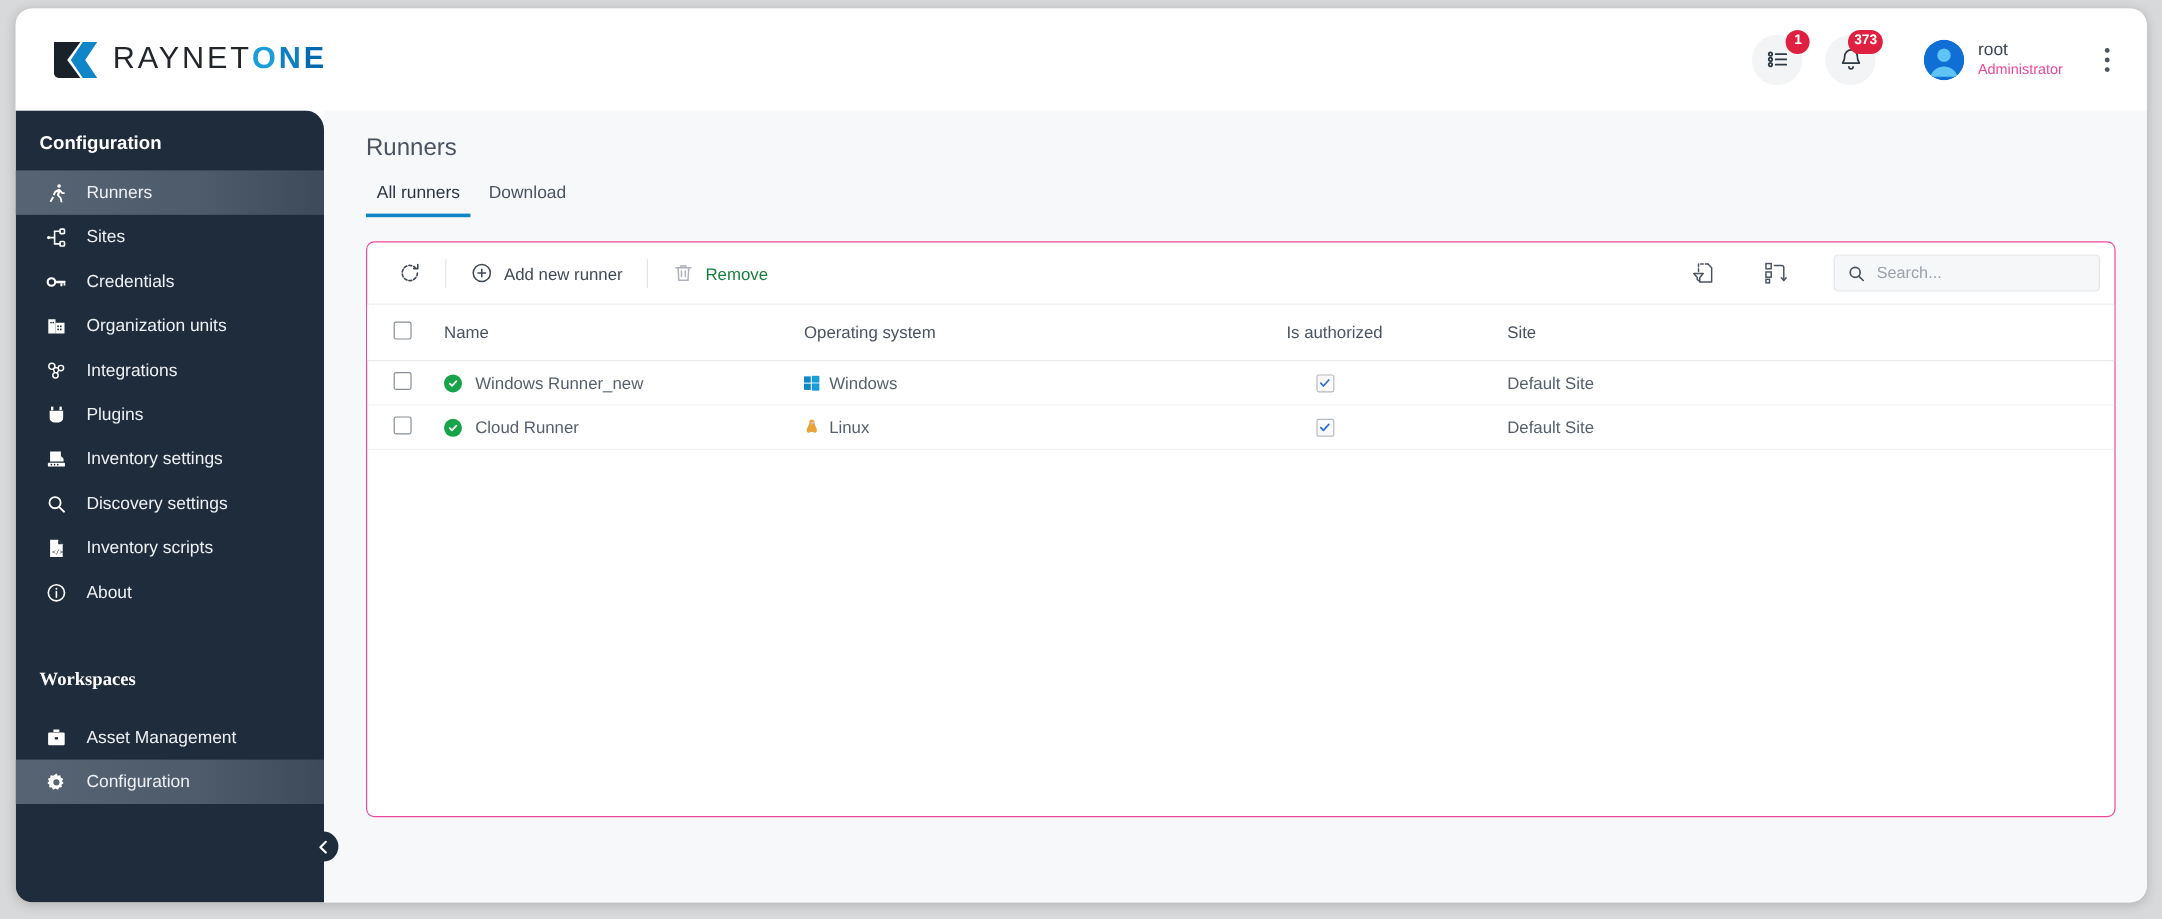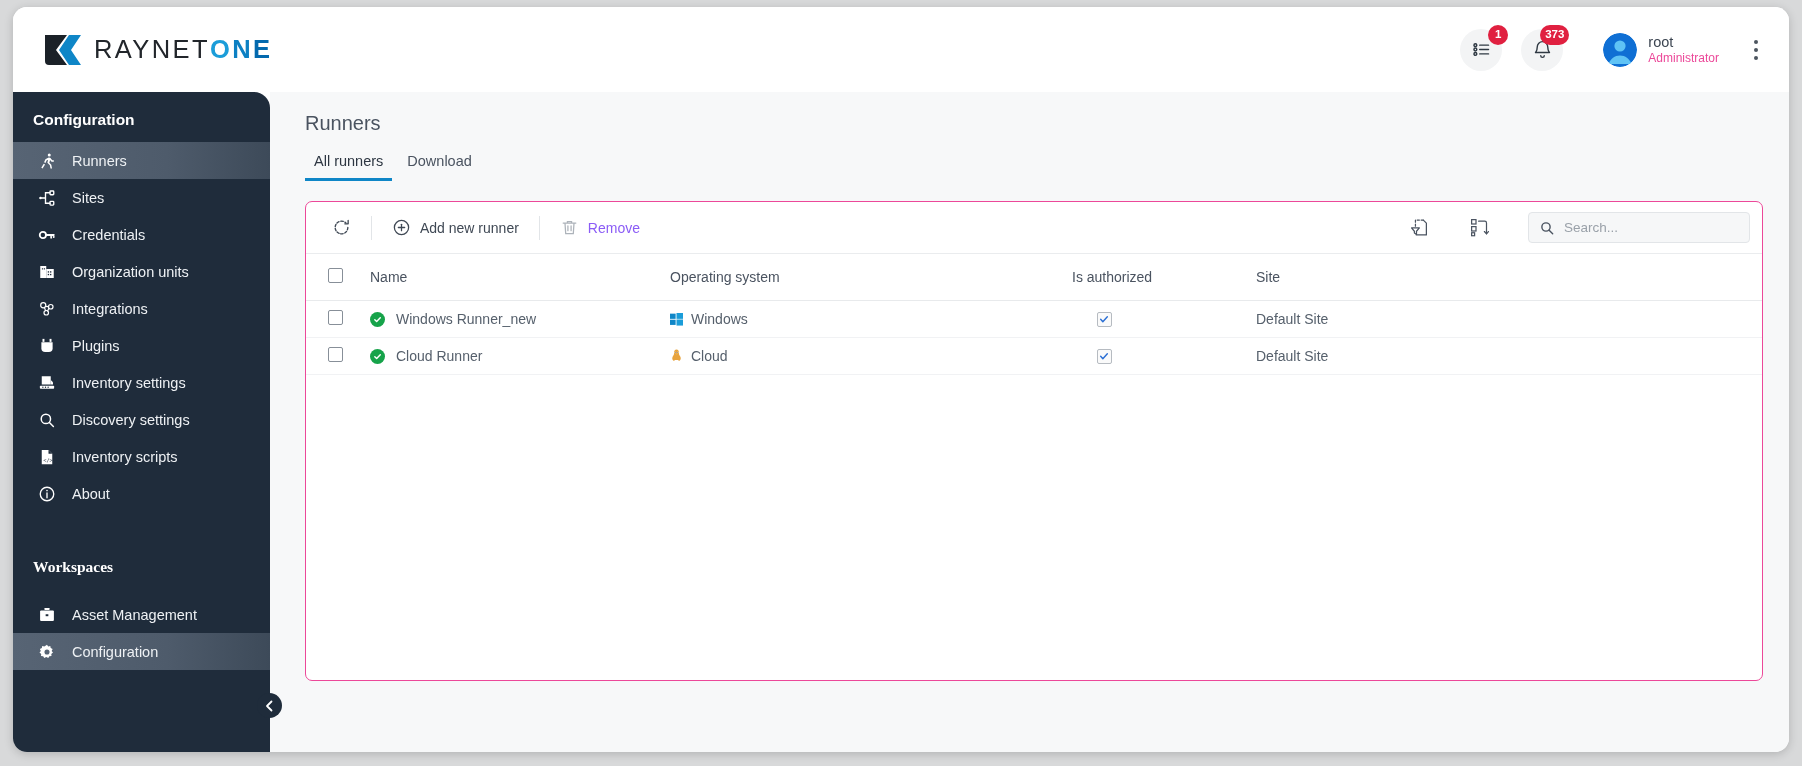--- a/index.html
+++ b/index.html
@@ -120,21 +120,21 @@
     display: flex; align-items: center;
     height: 52px; padding: 0 12px 0 14px;
     border-bottom: 1px solid #eaecee;
   }
   .tb-btn {
     display: flex; align-items: center; gap: 9px;
     height: 34px; padding: 0 12px; border: none; background: none;
     font-size: 14px; color: #3f4854; cursor: pointer; border-radius: 4px;
     font-family: inherit;
   }
-  .tb-btn.disabled { color: #8b5cf6; cursor: default; }
+  .tb-btn.disabled { color: #15803d; cursor: default; }
   .tb-sep { width: 1px; height: 24px; background: #e2e5e8; margin: 0 8px; }
   .tb-right { margin-left: auto; display: flex; align-items: center; gap: 29px; }
   .tb-icon { width: 32px; height: 32px; display: flex; align-items: center; justify-content: center; cursor: pointer; }
   .search-wrap {
     position: relative; width: 222px; height: 31px;
     background: #f6f7f8; border: 1px solid #e2e5e8; border-radius: 4px;
     display: flex; align-items: center; padding-left: 10px; margin-left: 4px;
   }
   .search-wrap input {
     border: none; background: transparent; outline: none;
@@ -523,21 +523,21 @@
             <td class="col-os">
               <div class="cell-flex" style="gap:8px">
                 <svg width="13" height="14" viewBox="0 0 12 14">
                   <path d="M6 0.6c1.7 0 2.6 1.6 2.4 3.6-.1 1.3.9 2.2 1.5 3.6.7 1.6.3 3.4-.9 3.9-.6.3-1.2-.1-1.5-.6H4.5c-.3.5-.9.9-1.5.6-1.2-.5-1.6-2.3-.9-3.9.6-1.4 1.6-2.3 1.5-3.6C3.4 2.2 4.3.6 6 .6z" fill="#e8a33d"></path>
                   <circle cx="4.9" cy="3.4" r="0.75" fill="#fff"></circle>
                   <circle cx="7.1" cy="3.4" r="0.75" fill="#fff"></circle>
                   <circle cx="4.9" cy="3.5" r="0.4" fill="#20242a"></circle>
                   <circle cx="7.1" cy="3.5" r="0.4" fill="#20242a"></circle>
                   <path d="M5.2 5.1c.4-.5 1.2-.5 1.6 0-.4.5-1.2.5-1.6 0z" fill="#f0c060"></path>
                 </svg>
-                <span>Cloud</span>
+                <span>Linux</span>
               </div>
             </td>
             <td class="col-auth">
               <div style="display:flex;justify-content:center;padding-right:120px">
                 <span class="chk-ro">
                   <svg width="10" height="10" viewBox="0 0 12 12" fill="none" stroke="#2b6fd4" stroke-width="1.7">
                     <path d="M2 6.4l2.6 2.8L10 3.2" stroke-linecap="round" stroke-linejoin="round"></path>
                   </svg>
                 </span>
               </div>

